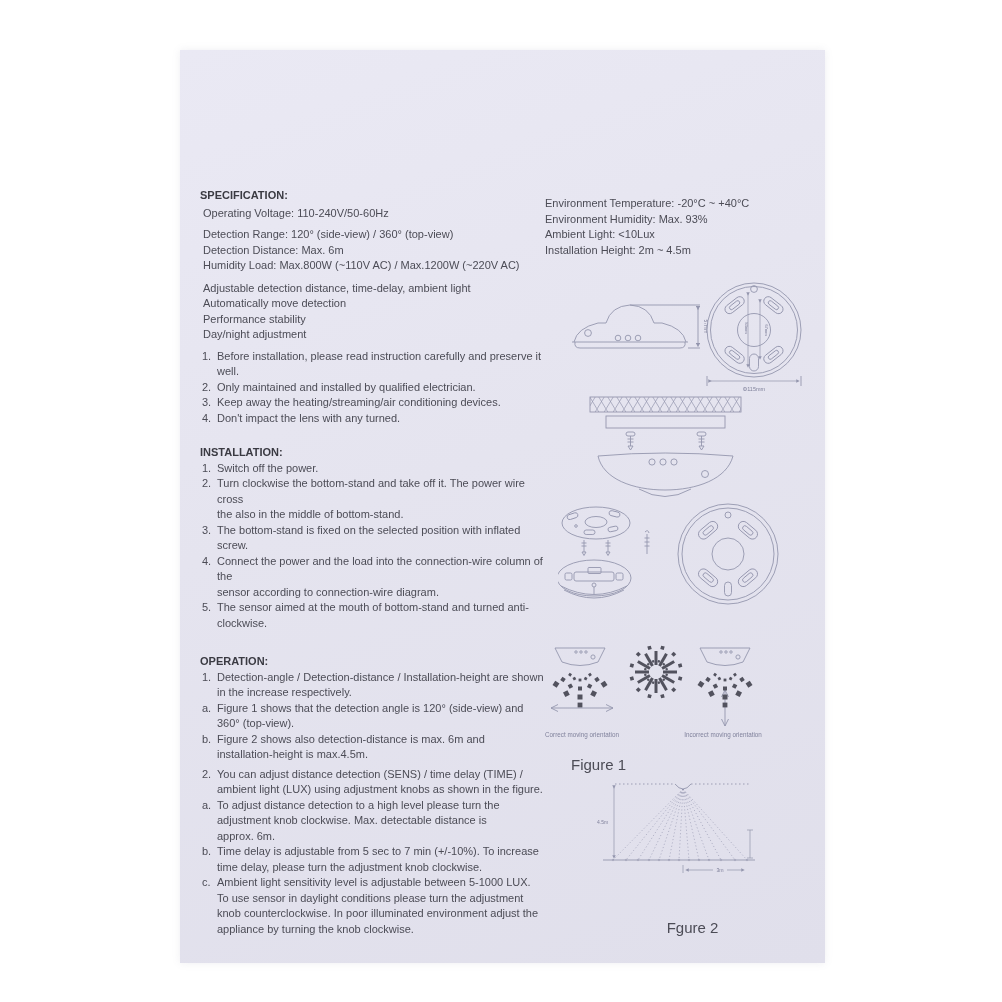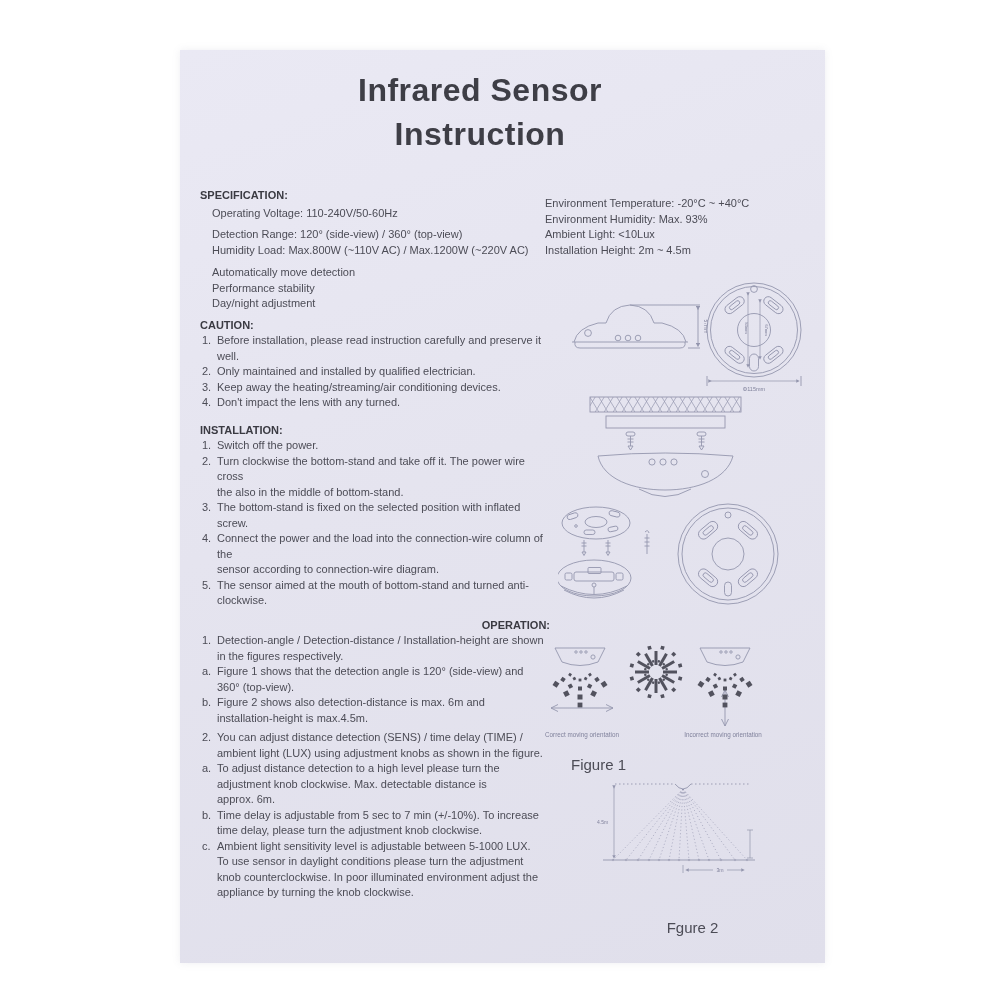--- a/index.html
+++ b/index.html
@@ -12,73 +12,70 @@
     background:linear-gradient(160deg,#eae9f4 0%,#e5e4ef 45%,#e0dfeb 100%);
     box-shadow:0 0 8px rgba(120,120,150,0.12);
   }
   .title{
     position:absolute;left:0;top:18px;width:600px;text-align:center;
     font-size:32px;line-height:44px;font-weight:bold;color:#3e3e46;letter-spacing:.5px;
   }
   .col-left{position:absolute;left:18px;top:138px;width:352px;color:#4c4c56;font-size:11px;line-height:15.5px;}
   .col-right{position:absolute;left:365px;top:146px;width:272px;color:#4c4c56;font-size:11px;line-height:15.5px;}
   .h{font-weight:bold;color:#3a3a42;margin-left:2px;}
-  .ln{margin-left:14px;}
+  .ln{margin-left:5px;}
   .gap6{height:6px;} .gap7{height:7px;}
   .li{display:flex;margin-left:4px;white-space:pre-line;}
   .li .lab{width:15px;flex:0 0 15px;}
   .li .txt{flex:1;white-space:pre-line;}
-  .mt19{margin-top:12px;} .mt23{margin-top:9px;text-align:right;} .mt4{margin-top:4px;}
+  .mt19{margin-top:19px;} .mt23{margin-top:23px;} .mt4{margin-top:4px;}
   .fig{position:absolute;}
   .figcap{position:absolute;color:#4c4c56;font-weight:normal;}
   #cap-fig1{left:355px;top:706px;width:250px;text-align:left;font-size:15px;padding-left:36px;box-sizing:border-box;}
   #cap-fig2{left:430px;top:833px;width:165px;text-align:center;font-size:15px;font-family:"Liberation Sans",sans-serif;margin-top:36px;}
   svg{display:block;}
   .dstroke{stroke:#9496ae;fill:none;stroke-width:.9;}
   .dlabel{fill:#80829c;stroke:none;}
 </style>
 </head>
 <body>
 
 <div class="paper">
 
-  <div class="title">
-    <div>Infrared Sensor</div>
-    <div>Instruction</div>
-  </div>
 
   <div class="col-left">
     <div class="h">SPECIFICATION:</div>
     <div class="ln" style="margin-top:2px;">Operating Voltage: 110-240V/50-60Hz</div>
     <div class="gap6"></div>
     <div class="ln">Detection Range: 120° (side-view) / 360° (top-view)</div>
+    <div class="ln">Detection Distance: Max. 6m</div>
     <div class="ln">Humidity Load: Max.800W (~110V AC) / Max.1200W (~220V AC)</div>
     <div class="gap7"></div>
+    <div class="ln">Adjustable detection distance, time-delay, ambient light</div>
     <div class="ln">Automatically move detection</div>
     <div class="ln">Performance stability</div>
     <div class="ln">Day/night adjustment</div>
     <div class="gap6"></div>
-    <div class="h">CAUTION:</div>
     <div class="li"><span class="lab">1.</span><span class="txt">Before installation, please read instruction carefully and preserve it
 well.</span></div>
     <div class="li"><span class="lab">2.</span><span class="txt">Only maintained and installed by qualified electrician.</span></div>
     <div class="li"><span class="lab">3.</span><span class="txt">Keep away the heating/streaming/air conditioning devices.</span></div>
     <div class="li"><span class="lab">4.</span><span class="txt">Don't impact the lens with any turned.</span></div>
     <div class="h mt19">INSTALLATION:</div>
     <div class="li"><span class="lab">1.</span><span class="txt">Switch off the power.</span></div>
     <div class="li"><span class="lab">2.</span><span class="txt">Turn clockwise the bottom-stand and take off it. The power wire  cross
 the also in the middle of bottom-stand.</span></div>
     <div class="li"><span class="lab">3.</span><span class="txt">The bottom-stand is fixed on the selected position with inflated screw.</span></div>
     <div class="li"><span class="lab">4.</span><span class="txt">Connect the power and the load into the connection-wire column of the
 sensor according to connection-wire diagram.</span></div>
     <div class="li"><span class="lab">5.</span><span class="txt">The sensor aimed at the mouth of bottom-stand and turned  anti-
 clockwise.</span></div>
     <div class="h mt23">OPERATION:</div>
     <div class="li"><span class="lab">1.</span><span class="txt">Detection-angle / Detection-distance / Installation-height are shown
-in the figures respectively.</span></div>
+in the increase respectively.</span></div>
     <div class="li"><span class="lab">a.</span><span class="txt">Figure  1 shows that the detection angle is 120° (side-view) and
 360° (top-view).</span></div>
     <div class="li"><span class="lab">b.</span><span class="txt">Figure 2 shows also detection-distance is max. 6m and
 installation-height is max.4.5m.</span></div>
     <div class="li mt4"><span class="lab">2.</span><span class="txt">You can adjust distance detection (SENS) / time delay (TIME) /
 ambient light (LUX) using adjustment knobs as shown in the figure.</span></div>
     <div class="li"><span class="lab">a.</span><span class="txt">To adjust distance detection to a high level please turn the
 adjustment knob clockwise. Max. detectable distance is
 approx. 6m.</span></div>
     <div class="li"><span class="lab">b.</span><span class="txt">Time delay is adjustable from 5 sec to 7 min (+/-10%). To increase

